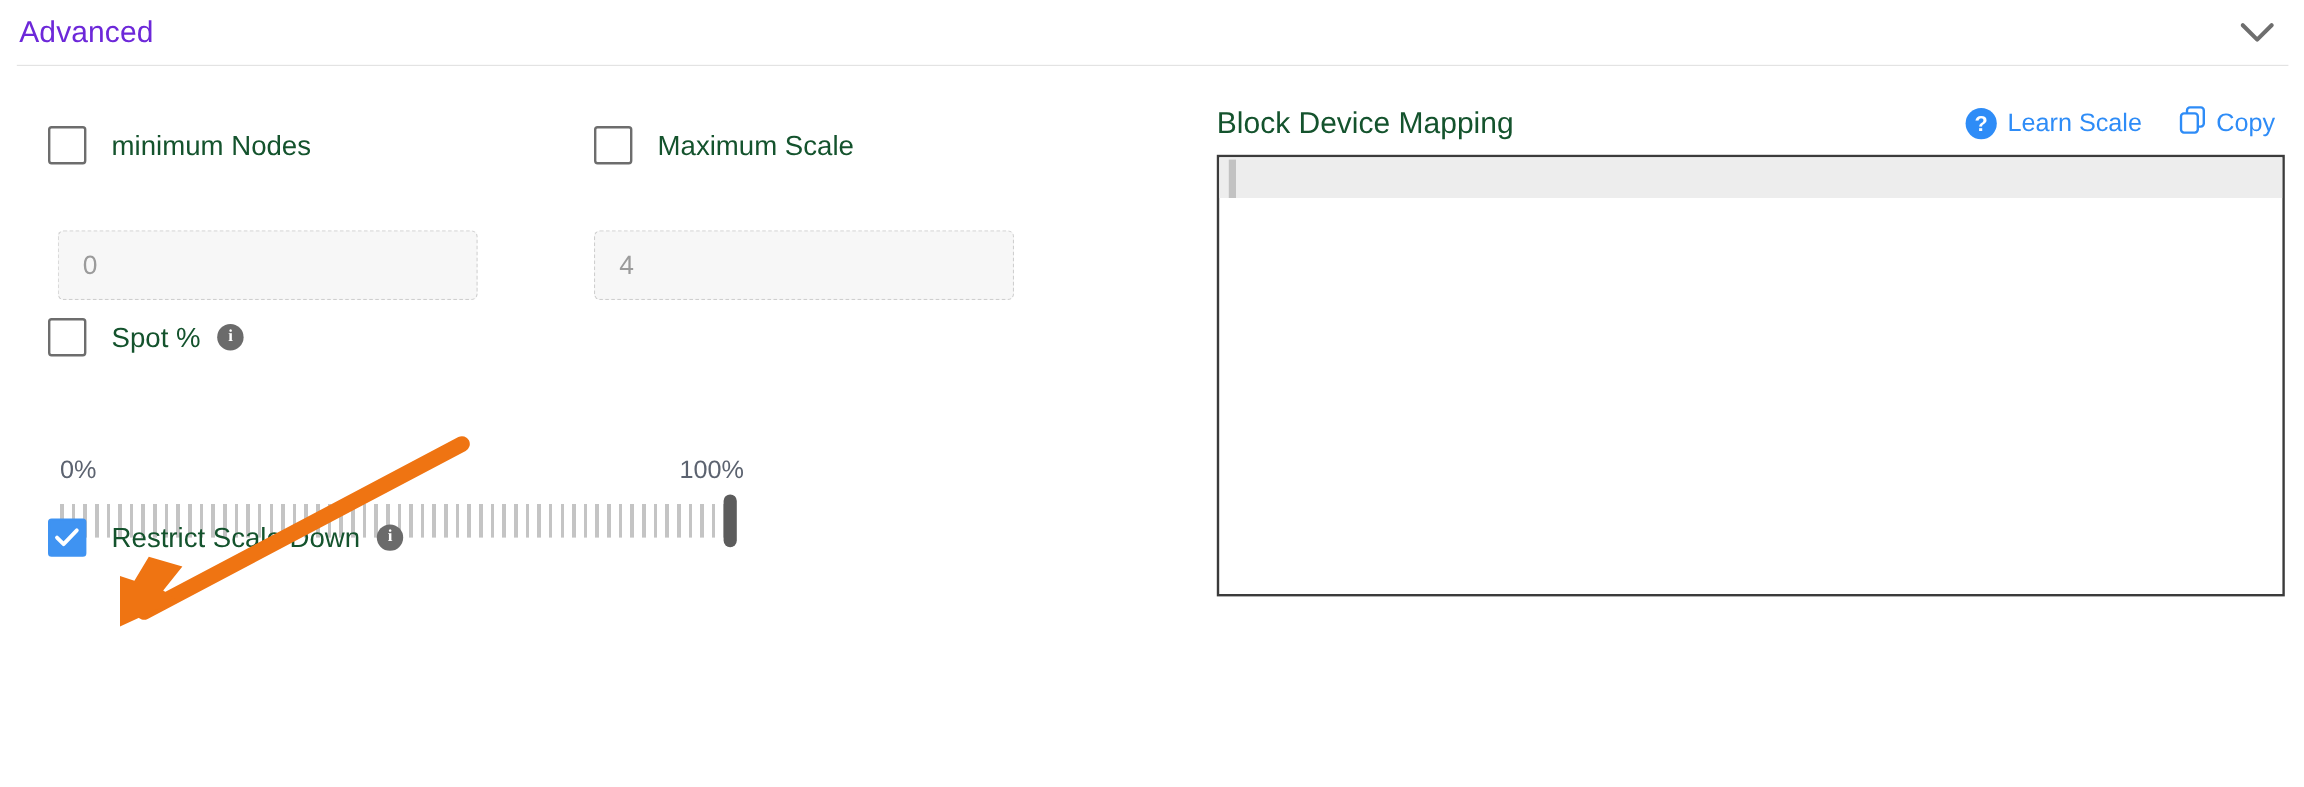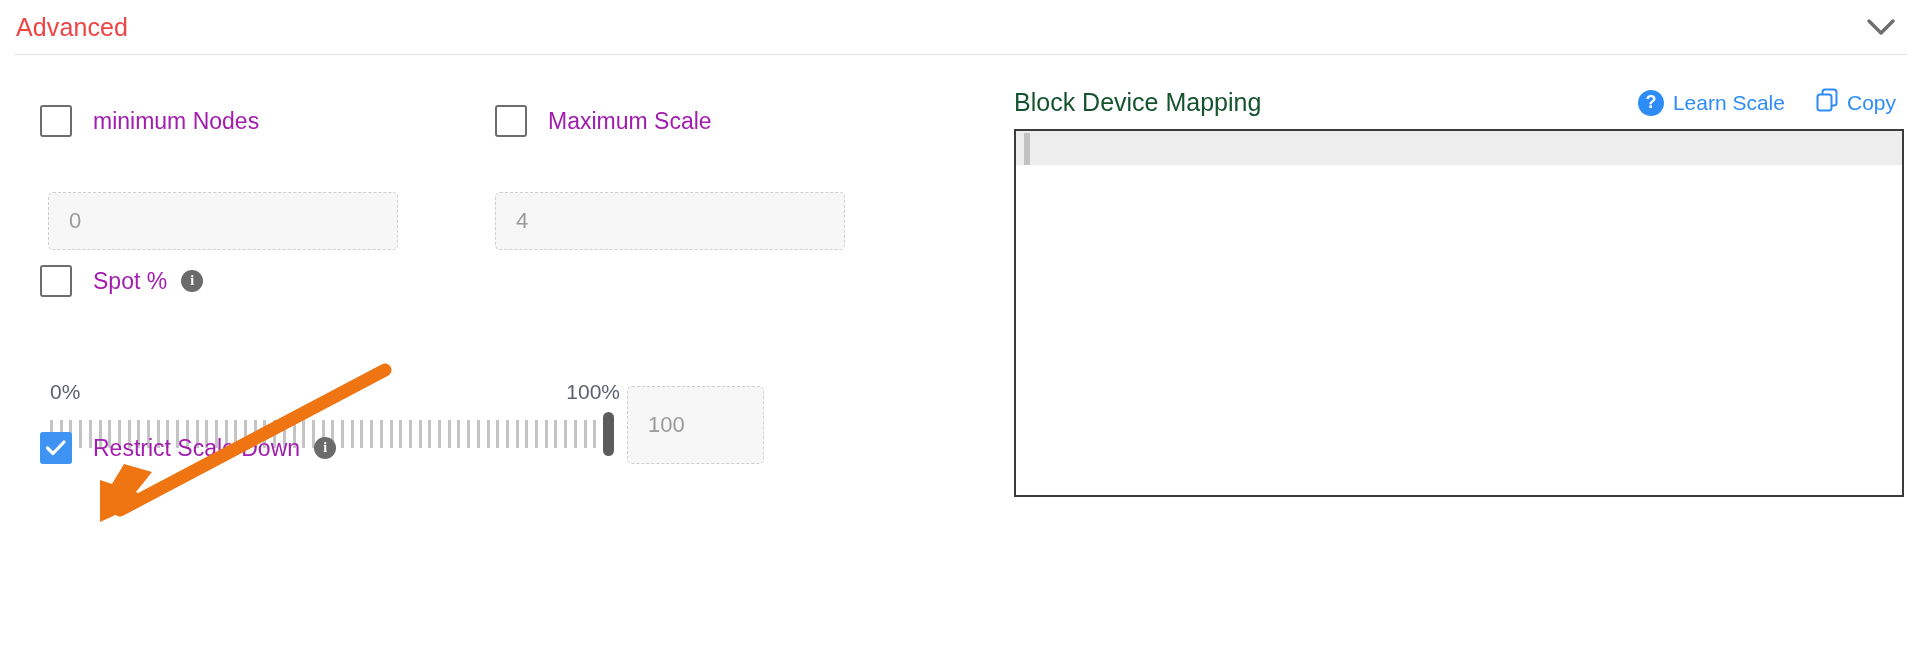--- a/index.html
+++ b/index.html
@@ -24,21 +24,21 @@
     top: 0;
     width: 1920px;
     height: 55px;
     display: flex;
     align-items: center;
     justify-content: space-between;
     padding: 0 18px 0 16px;
   }
   .section-title {
     font-size: 25px;
-    color: #ef4444;
+    color: #6d28d9;
     letter-spacing: .1px;
     line-height: 1;
   }
   .collapse-chevron {
     width: 42px;
     height: 42px;
     display: flex;
     align-items: center;
     justify-content: center;
     cursor: pointer;
@@ -86,21 +86,21 @@
     align-items: center;
     justify-content: center;
   }
   .cbox.checked {
     background: #3f93f2;
     border-color: #3f93f2;
   }
   .cb-label {
     margin-left: 21px;
     font-size: 23px;
-    color: #a21caf;
+    color: #14532d;
     white-space: nowrap;
     line-height: 1;
   }
   .info-icon {
     width: 22px;
     height: 22px;
     border-radius: 50%;
     background: #6b6b6b;
     color: #ffffff;
     font-size: 14px;
@@ -296,21 +296,20 @@
   </div>
 
   <div class="slider-wrap">
     <div class="slider-scale-labels">
       <span class="slider-min">0%</span>
       <span class="slider-max">100%</span>
     </div>
     <div class="slider-track"></div>
     <div class="slider-thumb"></div>
   </div>
-  <div class="disabled-input" style="left:627px; top:331px; width:137px; height:78px;">100</div>
 
   <div class="cb-row" style="left:40px; top:377px;">
     <div class="cbox checked">
       <svg width="22" height="18" viewBox="0 0 22 18" aria-hidden="true">
         <path d="M2.5 9 L8 14.5 L19 3" fill="none" stroke="#ffffff" stroke-width="3.2" stroke-linecap="round" stroke-linejoin="round"></path>
       </svg>
     </div>
     <div class="cb-label">Restrict Scale Down</div>
     <div class="info-icon">i</div>
   </div>

